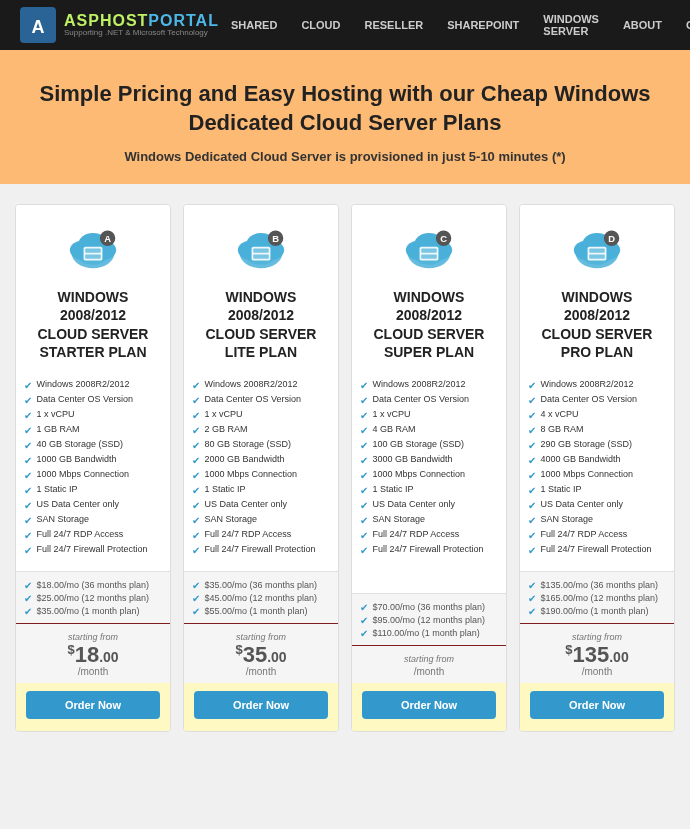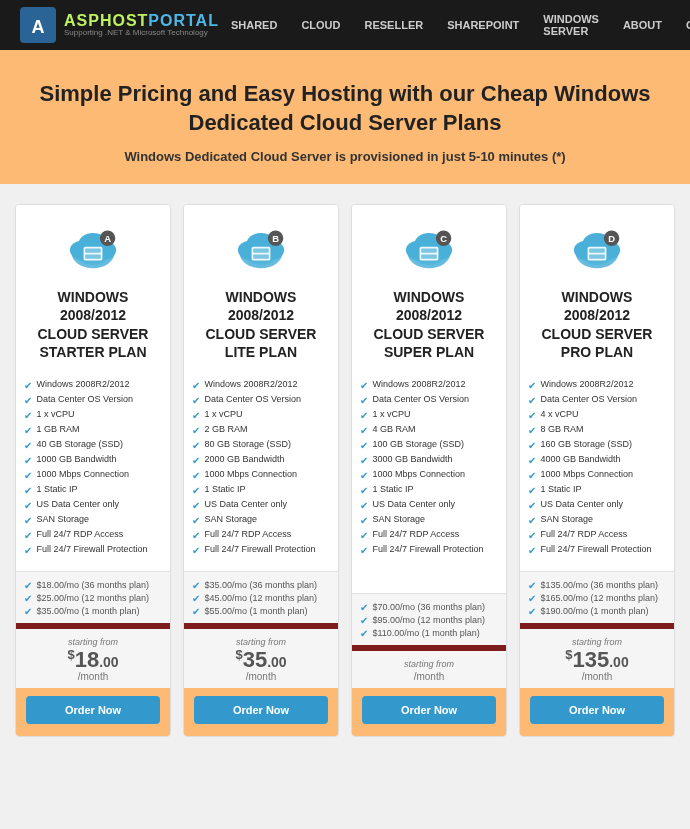--- a/index.html
+++ b/index.html
@@ -159,21 +159,21 @@
     .pricing-text {
       font-size: 9px;
       color: #555;
     }
 
     
     .plan-price-display {
       background: #f5f5f5;
       text-align: center;
       padding: 8px 4px 6px;
-      border-top: 6px solid #7f1d1d;
+      border-top: 1px solid #7f1d1d;
     }
     .starting-from {
       font-size: 9px;
       color: #777;
       font-style: italic;
       margin-bottom: 2px;
     }
     .price-amount {
       font-size: 22px;
       font-weight: 900;
@@ -192,21 +192,21 @@
     }
     .price-month {
       font-size: 10px;
       color: #777;
     }
 
     
     .plan-order {
       padding: 8px 10px 12px;
       text-align: center;
-      background: #fdba74;
+      background: #fef9c3;
     }
     .order-btn {
       background: #3399cc;
       color: #fff;
       border: none;
       border-radius: 4px;
       padding: 8px 0;
       width: 100%;
       font-size: 11px;
       font-weight: bold;
@@ -572,21 +572,21 @@
         <div class="feature-item">
           <span class="feature-check">✔</span>
           <span class="feature-text">4 x vCPU</span>
         </div>
         <div class="feature-item">
           <span class="feature-check">✔</span>
           <span class="feature-text">8 GB RAM</span>
         </div>
         <div class="feature-item">
           <span class="feature-check">✔</span>
-          <span class="feature-text">160 GB Storage (SSD)</span>
+          <span class="feature-text">290 GB Storage (SSD)</span>
         </div>
         <div class="feature-item">
           <span class="feature-check">✔</span>
           <span class="feature-text">4000 GB Bandwidth</span>
         </div>
         <div class="feature-item">
           <span class="feature-check">✔</span>
           <span class="feature-text">1000 Mbps Connection</span>
         </div>
         <div class="feature-item">

